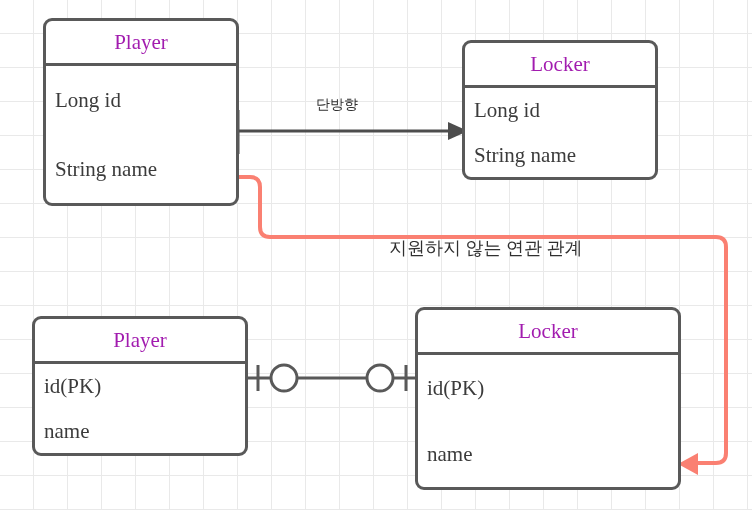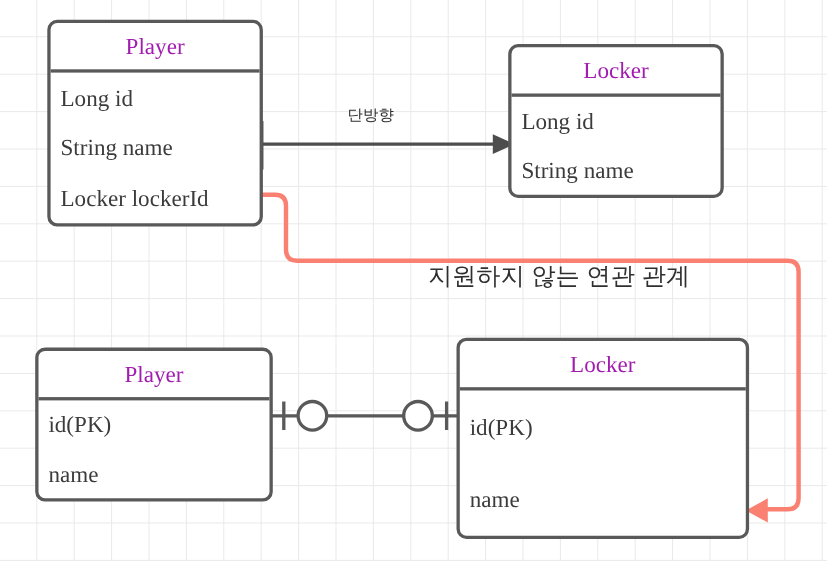--- a/index.html
+++ b/index.html
@@ -129,23 +129,23 @@
     top: 165px;
     width: 510px;
     height: 320px;
     z-index: 3;
   }
 
   #label-unsupported {
     position: absolute;
     left: 389px;
     top: 236px;
-    font-size: 22px;
+    font-size: 18px;
     color: #2f2f2f;
-    font-family: Liberation Sans, sans-serif;
+    font-family: Liberation Serif, serif;
     white-space: nowrap;
     z-index: 6;
     text-align: right;
   }
 
   
   #connector-one-to-one {
     position: absolute;
     left: 246px;
     top: 357px;
@@ -157,21 +157,20 @@
 </head>
 <body>
 
 <div id="canvas">
 
   <div class="entity" id="entity-player-class">
     <div class="entity-title">Player</div>
     <div class="entity-fields">
       <div class="field-row">Long id</div>
       <div class="field-row">String name</div>
-      <div class="field-row">Locker lockerId</div>
     </div>
   </div>
 
   <div class="entity" id="entity-locker-class">
     <div class="entity-title">Locker</div>
     <div class="entity-fields">
       <div class="field-row">Long id</div>
       <div class="field-row">String name</div>
     </div>
   </div>

